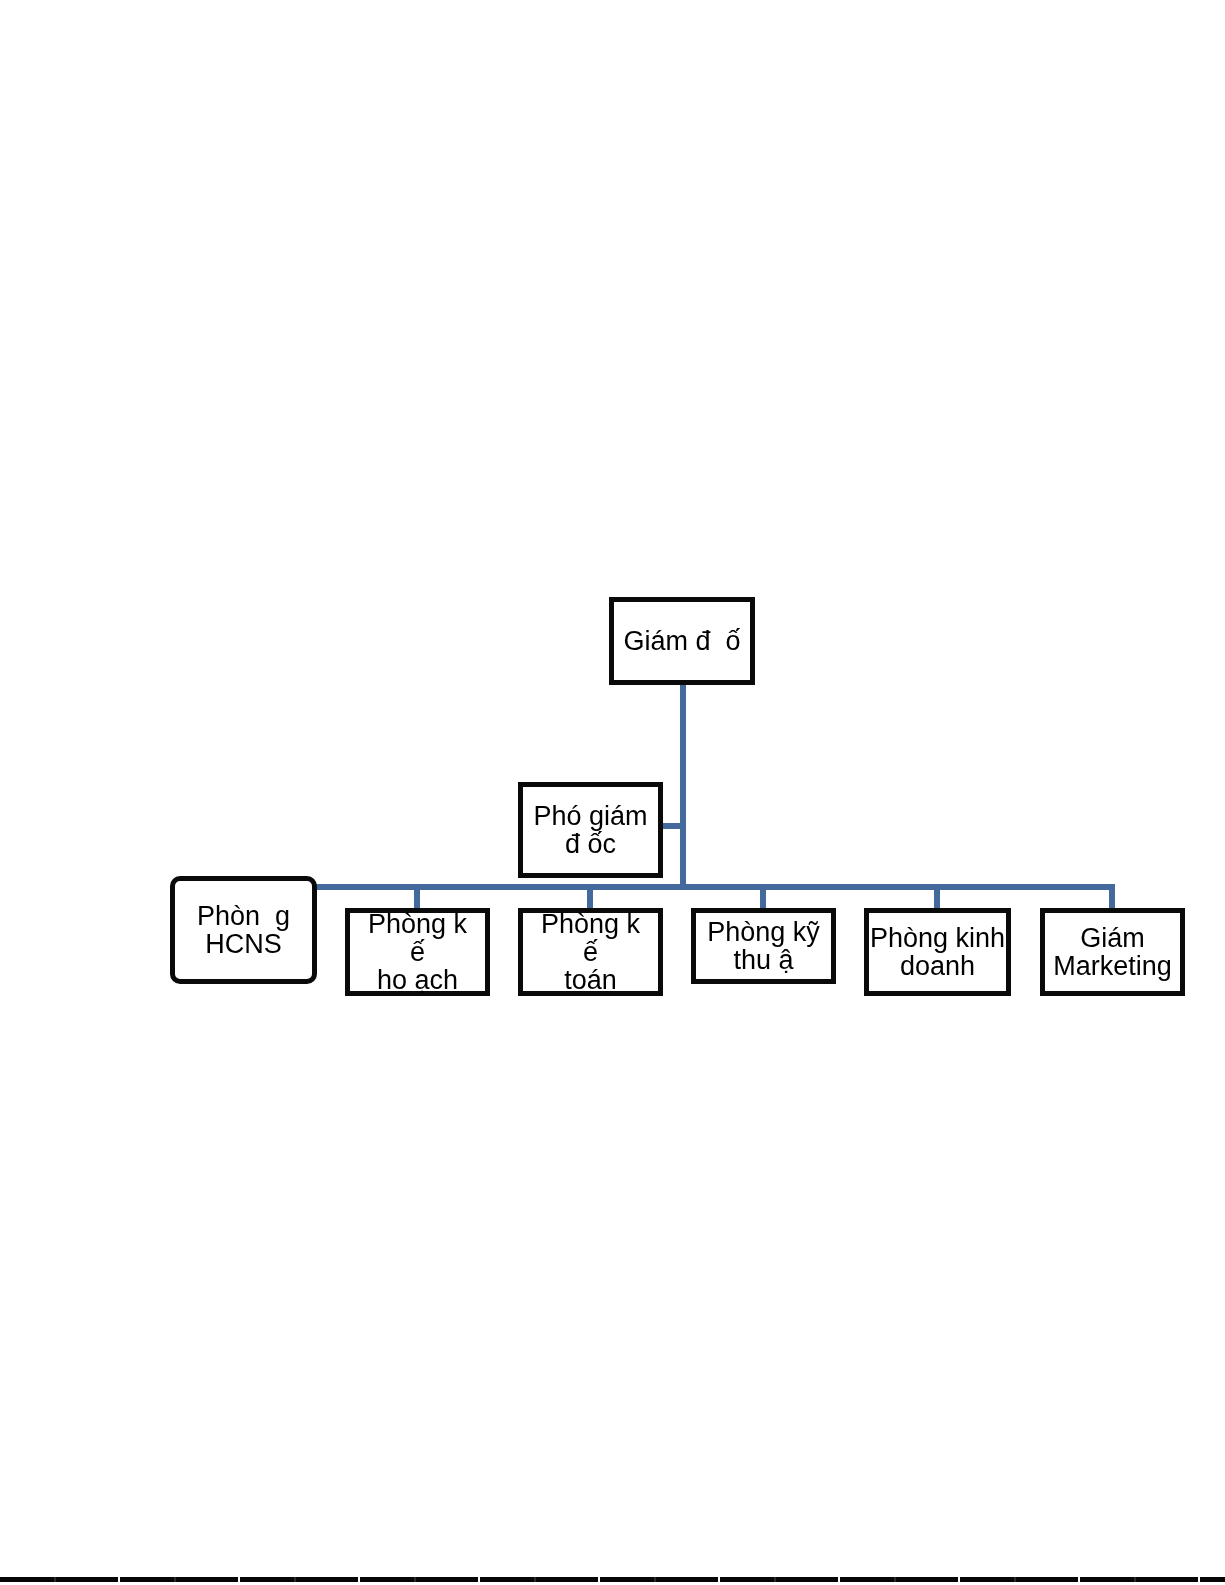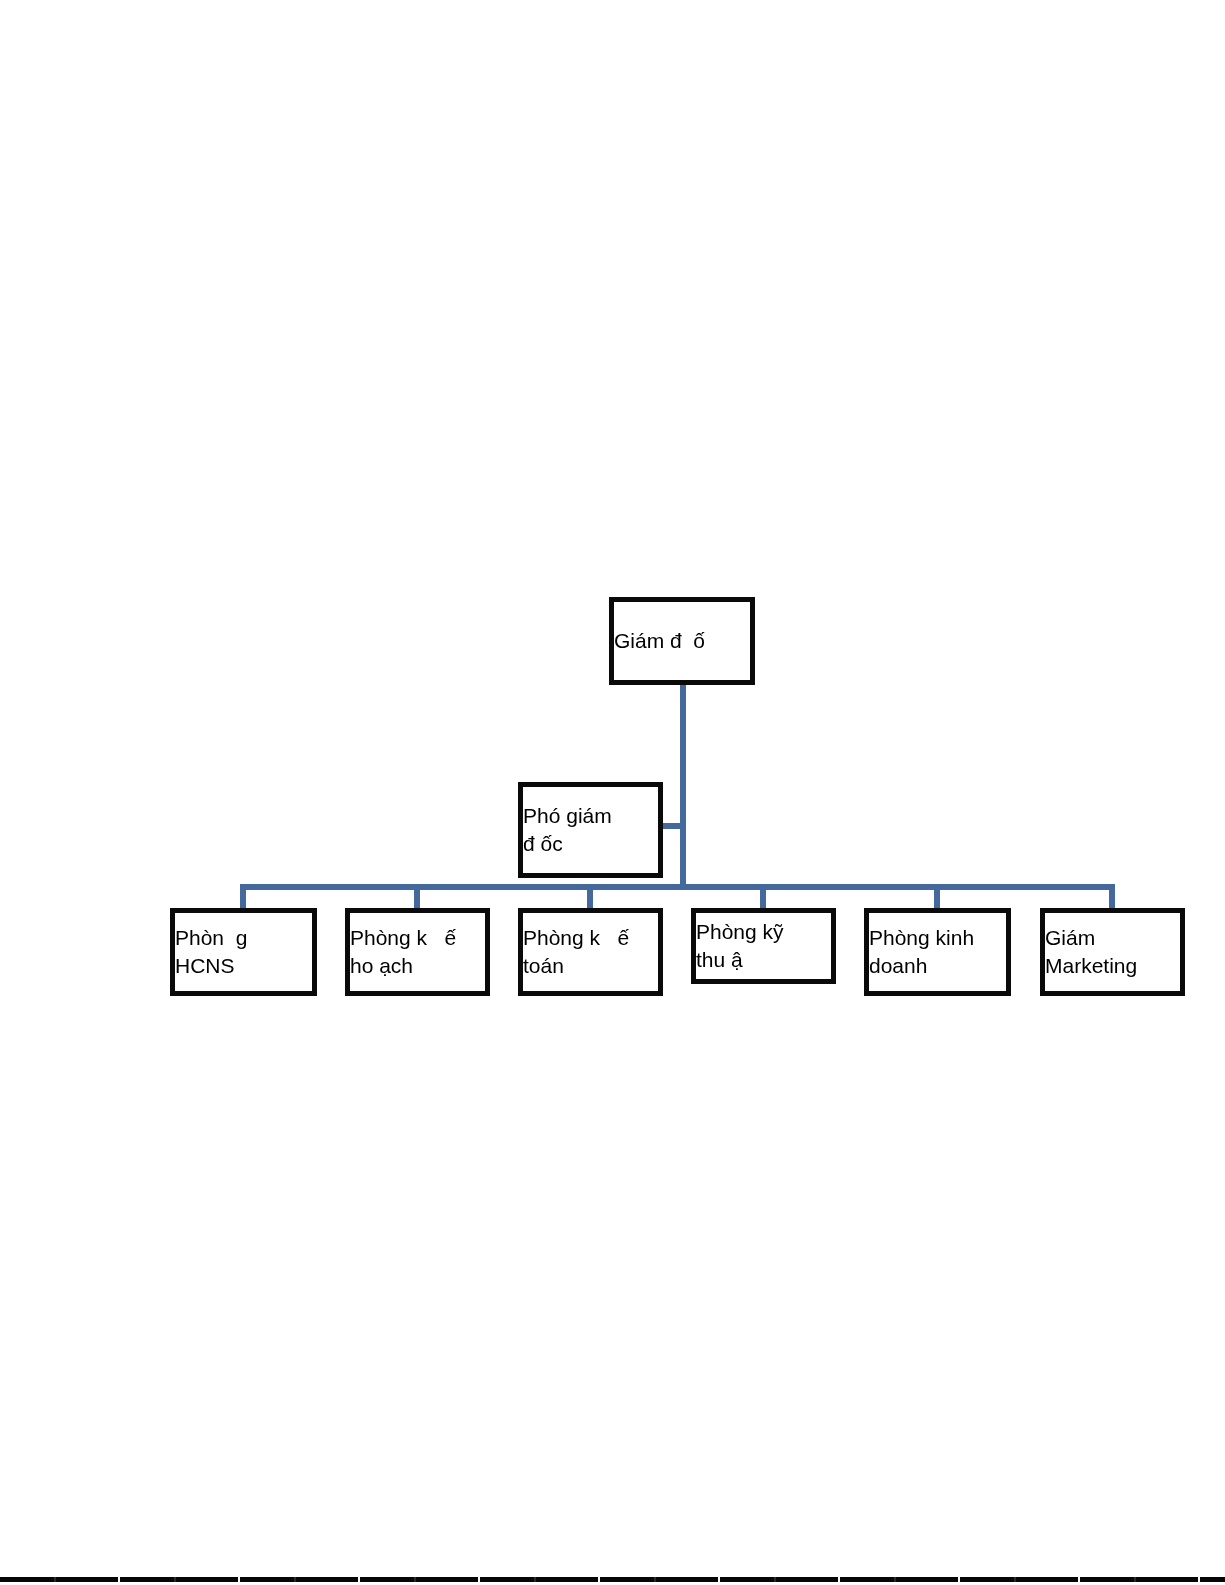--- a/index.html
+++ b/index.html
@@ -22,23 +22,23 @@
     box-sizing: border-box;
     border: 5px solid #0a0a0a;
     background: #ffffff;
     display: flex;
     align-items: center;
     justify-content: center;
   }
   .node .label {
     display: block;
     width: 100%;
-    text-align: left;
+    text-align: center;
     color: #000000;
-    font-size: 21px;
+    font-size: 27px;
     line-height: 28px;
     white-space: pre-wrap;
   }
   .conn {
     position: absolute;
     background: #44699D;
   }
   .bottom-rule {
     position: absolute;
     left: 0;
@@ -69,21 +69,21 @@
 
   <div class="node" style="left:609px; top:597px; width:146px; height:88px;">
     <span class="label">Giám đ  ố</span>
   </div>
 
   <div class="node" style="left:518px; top:782px; width:145px; height:96px;">
     <span class="label">Phó giám
 đ ốc</span>
   </div>
 
-  <div class="node" style="left:170px; top:908px; width:147px; height:88px;">
+  <div class="node" style="left:170px; top:876px; width:147px; height:108px;border-radius:10px;">
     <span class="label">Phòn  g HCNS</span>
   </div>
   <div class="node" style="left:345px; top:908px; width:145px; height:88px;">
     <span class="label">Phòng k   ế
 ho ạch</span>
   </div>
   <div class="node" style="left:518px; top:908px; width:145px; height:88px;">
     <span class="label">Phòng k   ế
 toán</span>
   </div>

